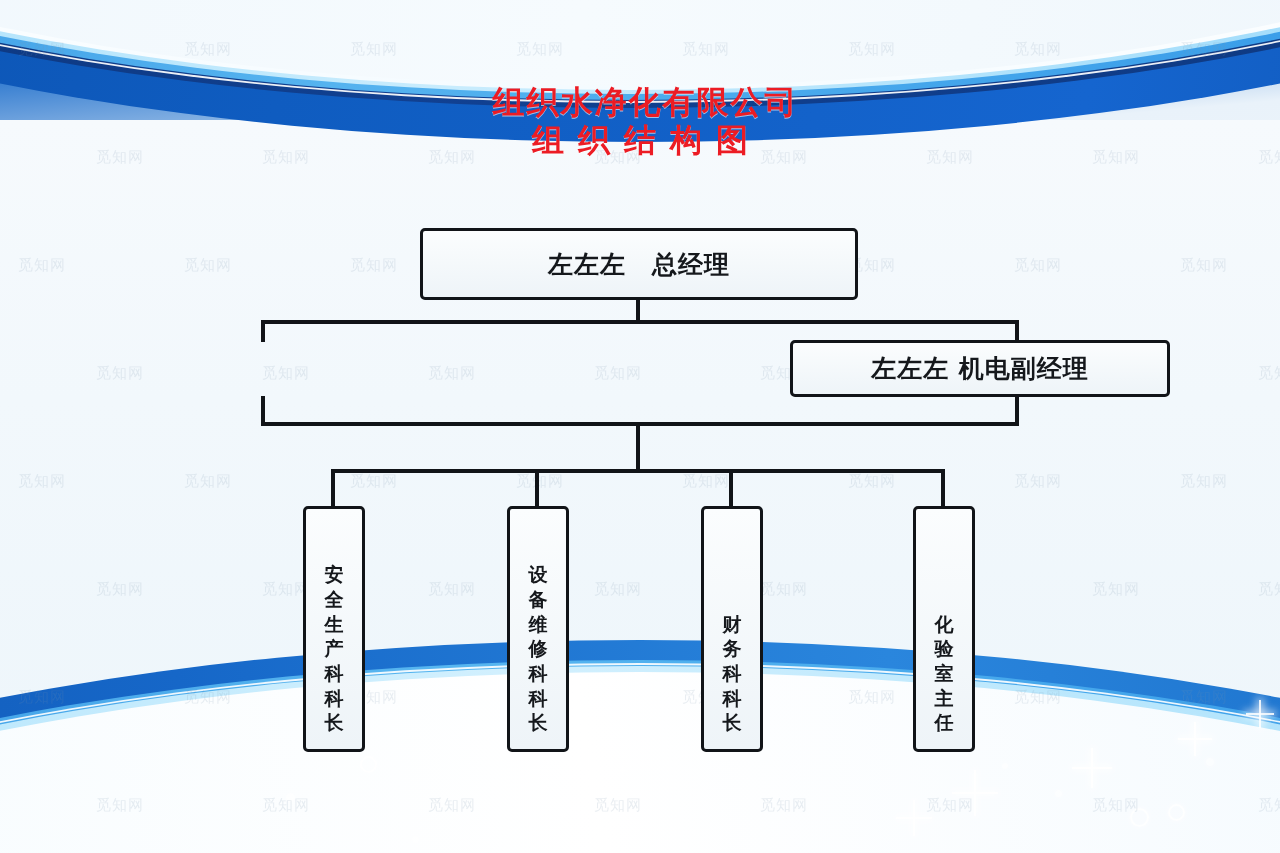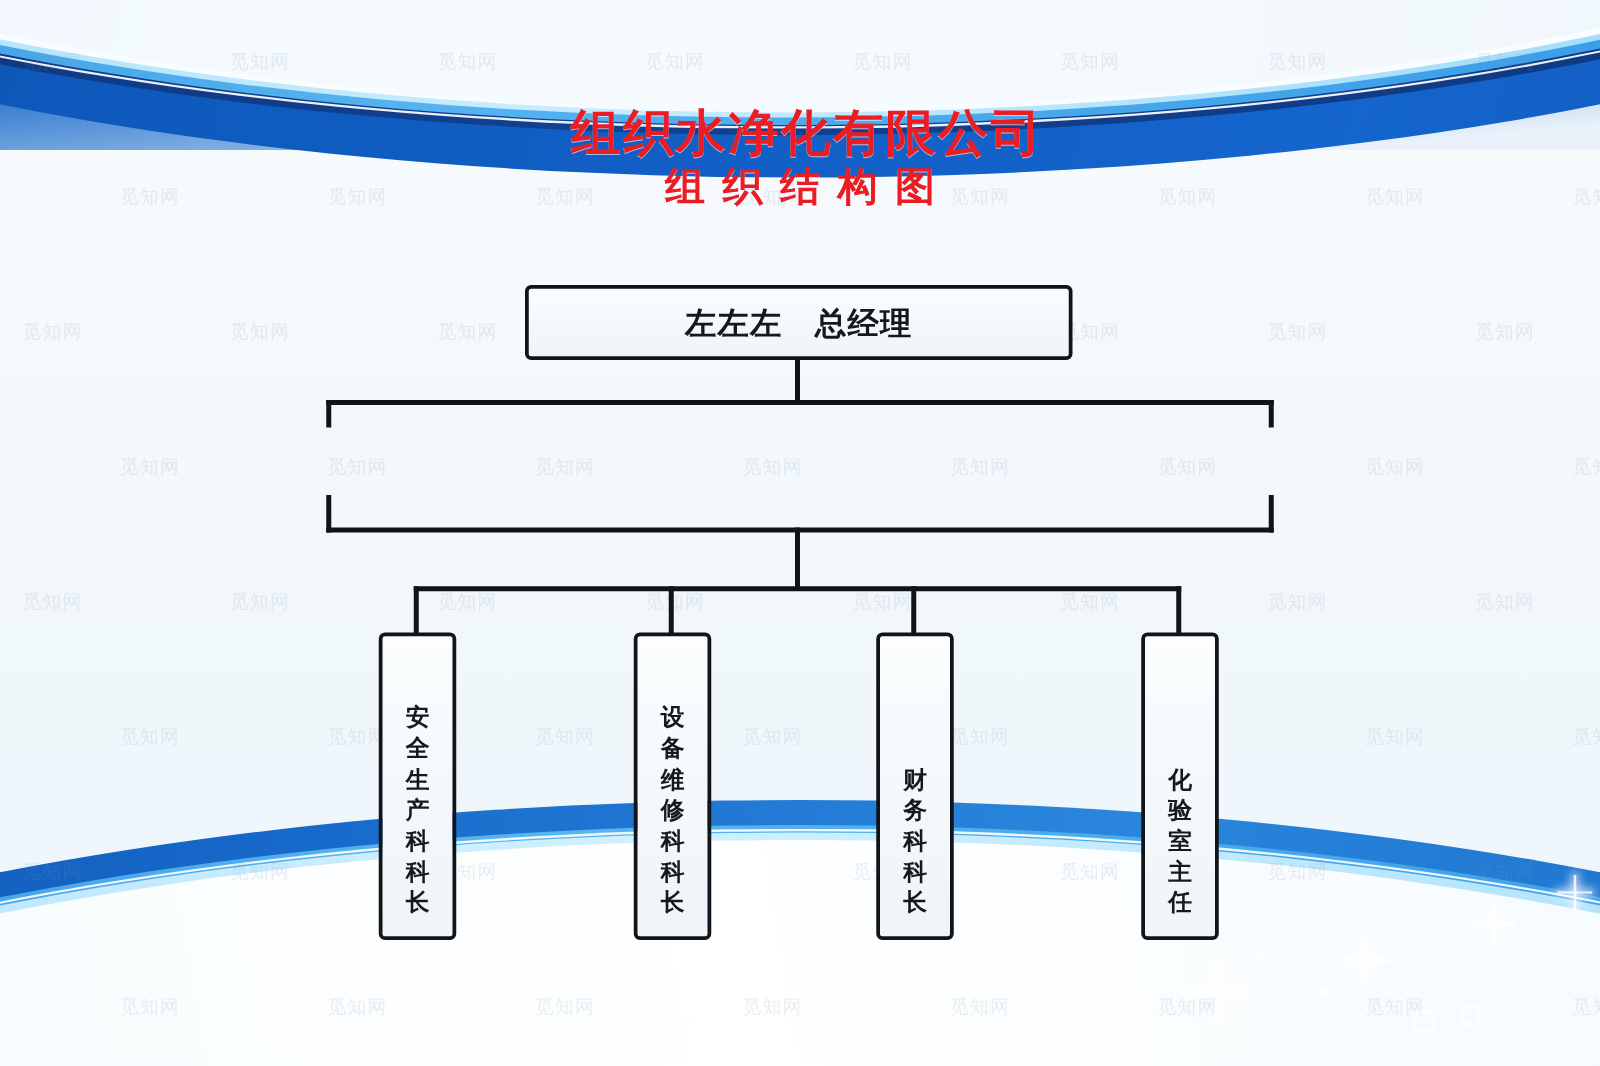--- a/index.html
+++ b/index.html
@@ -64,21 +64,21 @@
   #watermarks{position:absolute;inset:0;pointer-events:none;}
   .wm{position:absolute;font-size:15px;color:rgba(125,150,175,.16);
     letter-spacing:1px;white-space:nowrap;font-family:"DejaVu Sans",sans-serif;}
 
   
   #chart{position:absolute;inset:0;}
   .title-wrap{position:absolute;left:0;right:0;top:84px;text-align:center;}
   .title-line{color:#ec1c24;font-weight:bold;line-height:1.18;
     font-family:"DejaVu Sans","Liberation Sans",sans-serif;
     text-shadow:0 1px 0 rgba(255,255,255,.6);}
-  .title-line.l1{font-size:40px;letter-spacing:2px;margin-left:11px;}
+  .title-line.l1{font-size:32px;letter-spacing:2px;margin-left:11px;}
   .title-line.l2{font-size:32px;letter-spacing:14px;padding-left:14px;}
 
   .node{position:absolute;box-sizing:border-box;
     background:linear-gradient(180deg,#fbfdfe 0%,#eef4f8 100%);
     border:3px solid #111418;border-radius:5px;
     display:flex;align-items:center;justify-content:center;
     font-weight:bold;color:#15181c;}
   .node.h{font-size:25px;letter-spacing:1px;}
   .node.leaf{
     flex-direction:column;justify-content:flex-end;
@@ -211,24 +211,27 @@
     <div class="ln" style="left:261px;top:396px;width:4px;height:30px;"></div>
     <div class="ln" style="left:1015px;top:396px;width:4px;height:30px;"></div>
     <div class="ln" style="left:261px;top:422px;width:758px;height:4px;"></div>
     <div class="ln" style="left:636px;top:422px;width:4px;height:50px;"></div>
     <div class="ln" style="left:331px;top:469px;width:614px;height:4px;"></div>
     <div class="ln" style="left:331px;top:469px;width:4px;height:39px;"></div>
     <div class="ln" style="left:535px;top:469px;width:4px;height:39px;"></div>
     <div class="ln" style="left:729px;top:469px;width:4px;height:39px;"></div>
     <div class="ln" style="left:941px;top:469px;width:4px;height:39px;"></div>
 
-    <div class="node h" style="left:420px;top:228px;width:438px;height:60px;">
+    <div class="node h" style="left:420px;top:228px;width:438px;height:72px;">
       <span>左左左　总经理</span>
     </div>
 
+    <div class="node h" style="left:790px;top:340px;width:380px;height:57px;">
+      <span>左左左  机电副经理</span>
+    </div>
 
     <div class="node leaf" style="left:303px;top:506px;width:62px;height:246px;">
         <span class="leaf-ch">安</span>
         <span class="leaf-ch">全</span>
         <span class="leaf-ch">生</span>
         <span class="leaf-ch">产</span>
         <span class="leaf-ch">科</span>
         <span class="leaf-ch">科</span>
         <span class="leaf-ch">长</span>
       </div>

